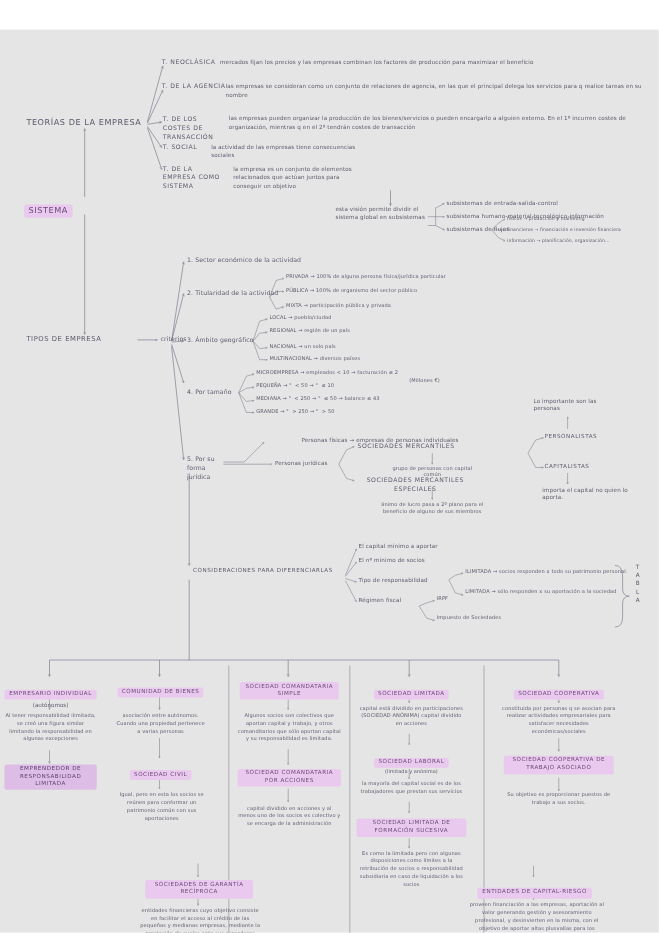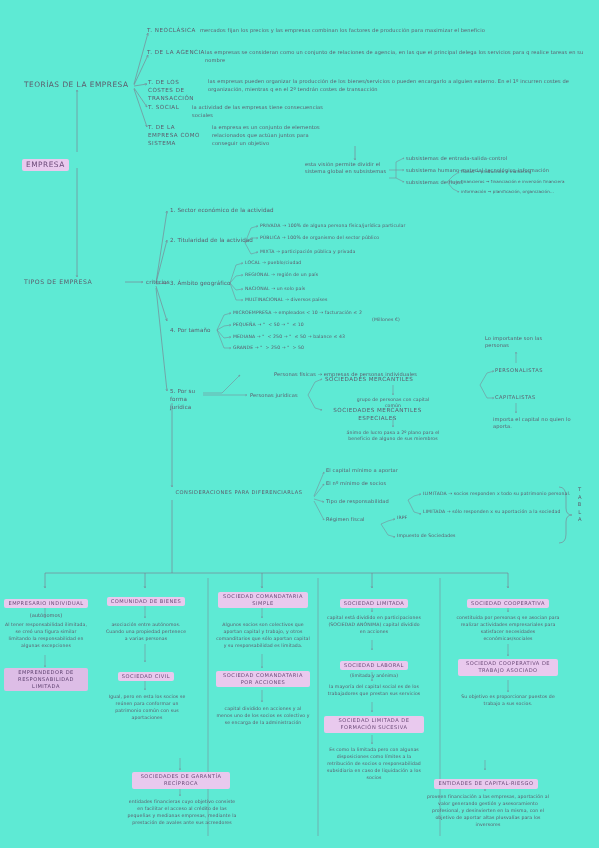--- a/index.html
+++ b/index.html
@@ -2,21 +2,21 @@
 <html><head>
 <meta charset="utf-8">
 <title>Mapa conceptual - La Empresa</title>
 <style>
   html,body{margin:0;padding:0;background:#ffffff;}
   body{
     width:599px;height:848px;position:relative;overflow:hidden;
     font-family:"DejaVu Sans","Liberation Sans",sans-serif;
     color:#5d5a6b;
   }
-  #sheet{position:absolute;inset:0;background:#5eead4;}
+  #sheet{position:absolute;inset:0;background:#e5e5e5;margin-top:27px;}
   .n{position:absolute;white-space:pre;line-height:1.28;letter-spacing:.1px;}
   .t4{font-size:4.1px;}
   .t45{font-size:4.6px;}
   .t5{font-size:5.1px;}
   .t55{font-size:5.6px;}
   .t6{font-size:6.2px;}
   .t7{font-size:7.4px;}
   .ctr{text-align:center;}
   .cap{letter-spacing:.5px;}
   
@@ -162,21 +162,21 @@
     <line x1="318" y1="578" x2="318" y2="836" class="thin" stroke="#9a97a8"></line>
     <line x1="440" y1="578" x2="440" y2="836" class="thin" stroke="#9a97a8"></line>
 
     <line x1="180" y1="758" x2="180" y2="770" class="thin" marker-end="url(#ar)"></line>
     <line x1="180" y1="786" x2="180" y2="796" class="thin" marker-end="url(#ar)"></line>
     <line x1="485" y1="760" x2="485" y2="770" class="thin" marker-end="url(#ar)"></line>
     <line x1="485" y1="782" x2="485" y2="791" class="thin" marker-end="url(#ar)"></line>
   </svg>
 
   <div class="n t7 cap" style="left:24px;top:80px;">TEORÍAS DE LA EMPRESA</div>
-  <div class="n" style="left:22px;top:152px;"><span class="hl t7">EMPRESA</span></div>
+  <div class="n" style="left:22px;top:152px;"><span class="hl t7">SISTEMA</span></div>
 
   <div class="n t55 cap" style="left:147px;top:27px;">T. NEOCLÁSICA</div>
   <div class="n t5" style="left:200px;top:27px;width:392px;white-space:normal;">mercados fijan los precios y las empresas combinan los factores de producción para maximizar el beneficio</div>
 
   <div class="n t55 cap" style="left:147px;top:49px;">T. DE LA AGENCIA</div>
   <div class="n t5" style="left:205px;top:49px;width:385px;white-space:normal;line-height:1.5;">las empresas se consideran como un conjunto de relaciones de agencia, en las que el principal delega los servicios para q realice tareas en su nombre</div>
 
   <div class="n t55 cap" style="left:148px;top:78px;width:56px;white-space:normal;line-height:1.45;">T. DE LOS COSTES DE TRANSACCIÓN</div>
   <div class="n t5" style="left:208px;top:78px;width:383px;white-space:normal;line-height:1.5;">las empresas pueden organizar la producción de los bienes/servicios o pueden encargarlo a alguien externo. En el 1º incurren costes de organización, mientras q en el 2º tendrán costes de transacción</div>
 

